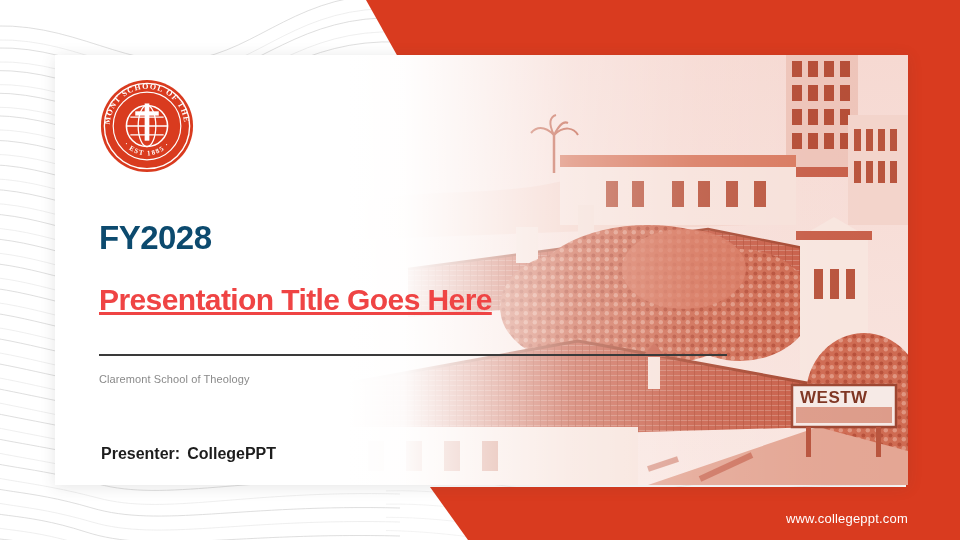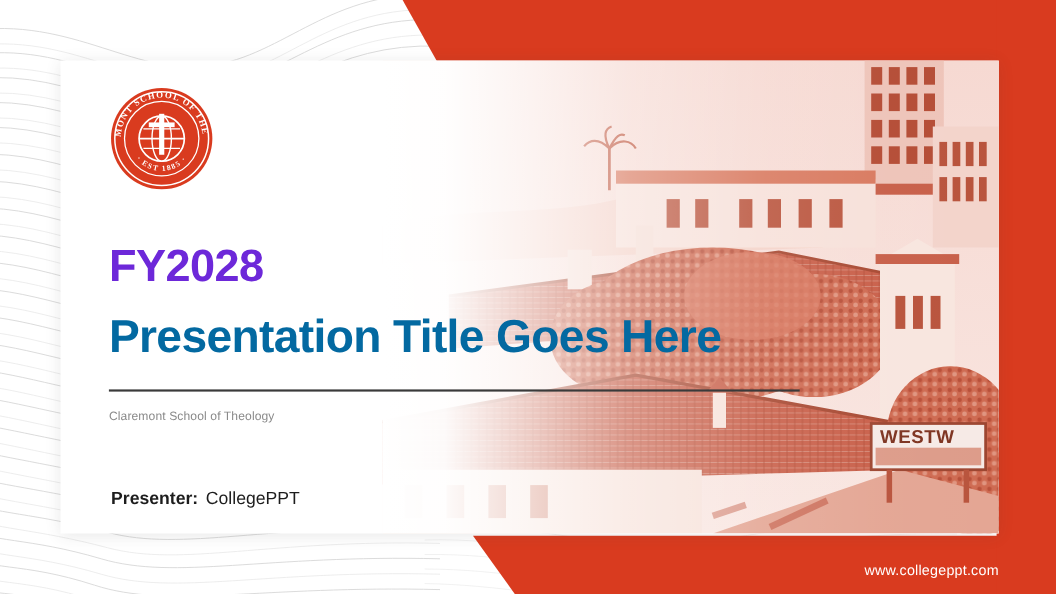--- a/index.html
+++ b/index.html
@@ -85,38 +85,39 @@
     top: 22px;
     width: 98px;
     height: 98px;
   }
   .logo svg { display: block; width: 100%; height: 100%; }
 
   .fy-label {
     position: absolute;
     left: 44px;
     top: 166px;
-    font-size: 41px;
+    font-size: 33px;
     font-weight: bold;
-    color: #6d28d9;
+    color: #0c4a6e;
     letter-spacing: -0.5px;
     line-height: 1;
     white-space: nowrap;
   }
 
   .main-title {
     position: absolute;
     left: 44px;
     top: 228px;
-    font-size: 42px;
+    font-size: 30px;
     font-weight: bold;
-    color: #0369a1;
+    color: #ef4444;
     letter-spacing: -0.6px;
     line-height: 1.1;
     white-space: nowrap;
+    text-decoration: underline;
   }
 
   .rule {
     position: absolute;
     left: 44px;
     top: 299px;
     width: 628px;
     height: 2px;
     background: #3a3a3a;
   }
@@ -142,21 +143,21 @@
     white-space: nowrap;
   }
   .meta-item {
     display: flex;
     align-items: baseline;
     gap: 7px;
     font-size: 16px;
     color: #1d1d1d;
   }
   .meta-label { font-weight: bold; }
-  .meta-value { font-weight: normal; }
+  .meta-value { font-weight: bold; }
 
   
   .footer-url {
     position: absolute;
     right: 52px;
     bottom: 14px;
     z-index: 4;
     color: #ffffff;
     font-size: 13px;
     letter-spacing: 0.2px;

